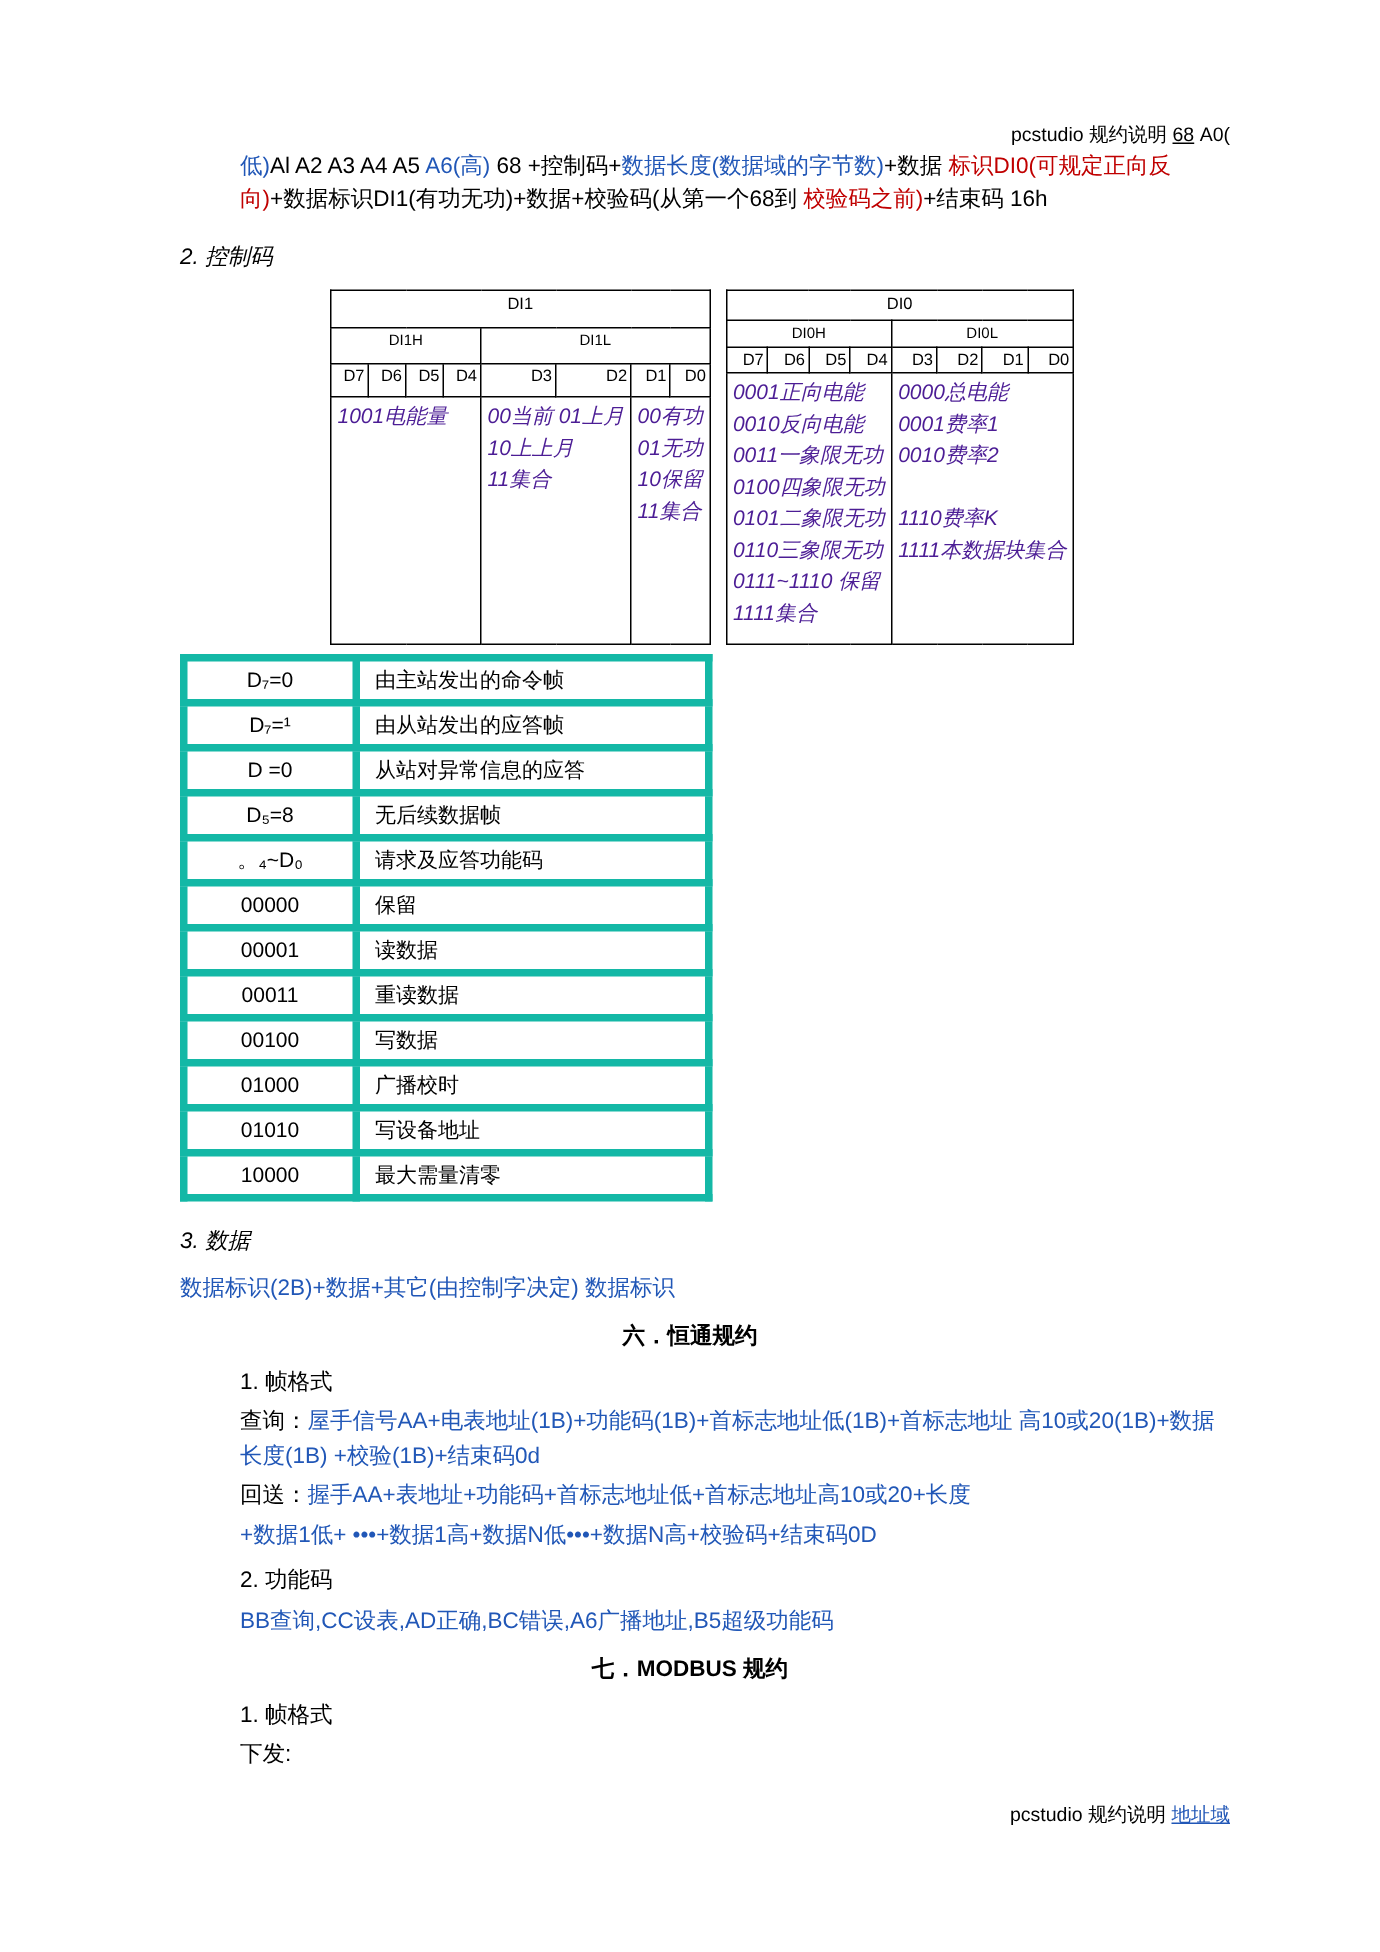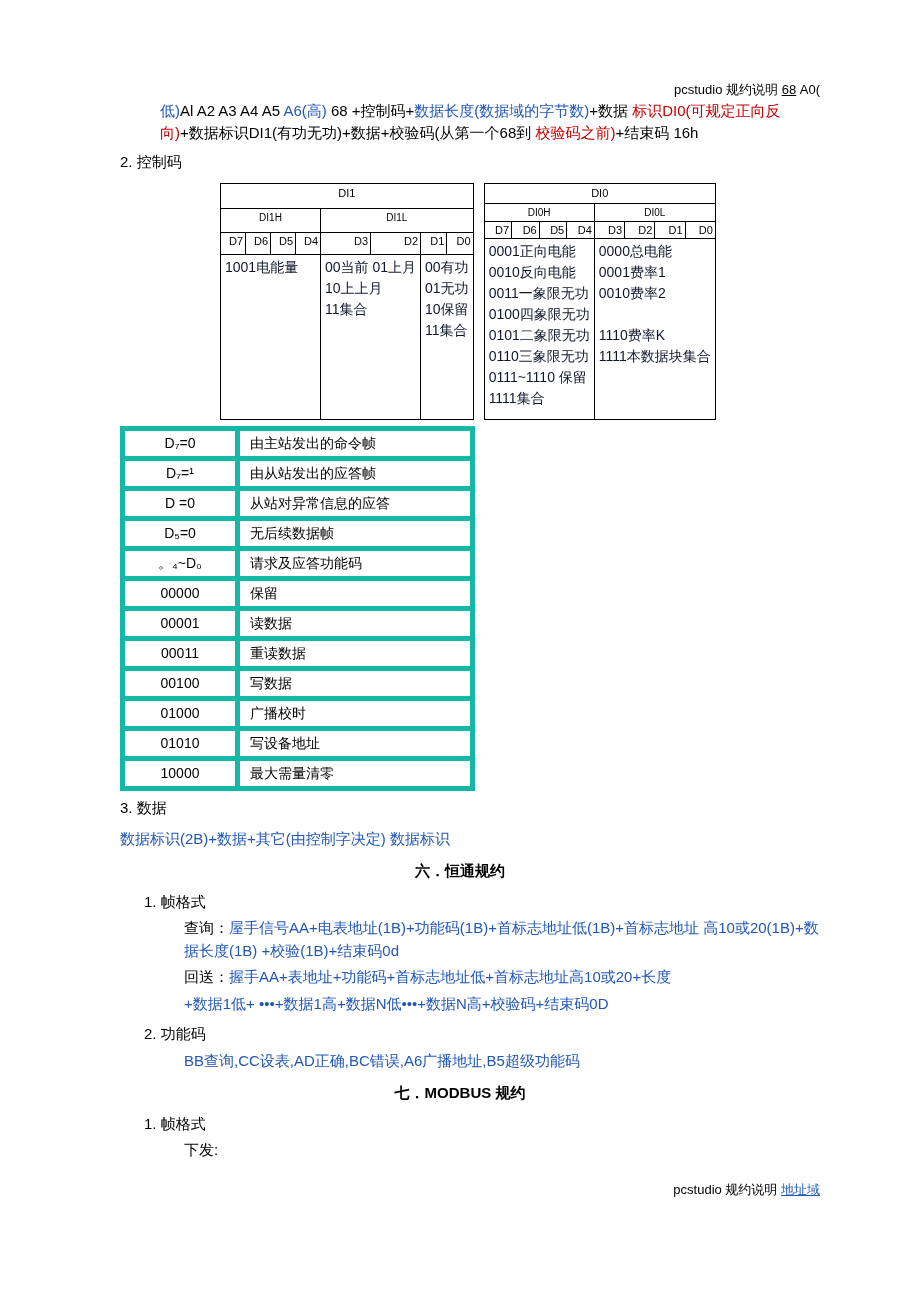--- a/index.html
+++ b/index.html
@@ -12,44 +12,44 @@
   padding: 80px 100px 40px 100px;
   width: 920px;
   box-sizing: border-box;
 }
 .header-right {
   text-align: right;
   font-size: 13px;
 }
 .header-right .blue { color: #000000; }
 .indent1 { margin-left: 60px; }
-.section-num { margin-left: 20px; margin-top: 6px; margin-bottom: 8px; }
+.section-num { margin-left: 20px; margin-top: 16px; margin-bottom: 8px; font-style: italic; }
 .blue { color: #2157b7; }
 .red { color: #c00000; }
 
 
 .di-tables { display: flex; gap: 10px; margin: 10px 0 0 120px; }
 .di-table { border-collapse: collapse; font-size: 13px; }
 .di-table td, .di-table th { border: 1px solid #000; padding: 1px 4px; vertical-align: top; }
 .di-table .hdr { text-align: center; font-size: 11px; }
 .di-table .sub { font-size: 10px; }
-.di-table .body { color: #0f172a; font-size: 14px; }
+.di-table .body { color: #4c1d95; font-size: 14px; font-style: italic; }
 .di-table td.body { padding: 2px 4px 40px 4px; }
 .di0 td.body { padding: 2px 4px 10px 4px; }
 .dcells td { text-align:right; font-size:11px; padding:0 2px; min-width: 20px; }
 
 
 .ctrl-table { border-collapse: collapse; margin-top: 6px; margin-left: 20px; font-size: 14px; }
 .ctrl-table td { border: 5px solid #14b8a6; padding: 2px 10px; }
 .ctrl-table td:first-child { text-align: center; width: 90px; }
 .ctrl-table td:last-child { width: 210px; }
 
 .heading { font-weight: bold; margin-top: 10px; text-align: center; }
-.sub-item { margin-left: 44px; margin-top: 8px; }
-.sub-text { margin-left: 84px; margin-top: 4px; }
+.sub-item { margin-left: 60px; margin-top: 8px; }
+.sub-text { margin-left: 60px; margin-top: 4px; }
 .footer-right { text-align: right; font-size: 13px; margin-top: 18px;}
 .footer-right .u { text-decoration: underline; }
 </style>
 </head>
 <body>
 
 <div class="header-right">
   <span>pcstudio 规约说明</span>
   <span class="u" style="text-decoration:underline">68</span>
   <span class="blue">A0(</span>
@@ -143,21 +143,21 @@
       </tr>
       <tr>
         <td>D₇=¹</td>
         <td>由从站发出的应答帧</td>
       </tr>
       <tr>
         <td>D =0</td>
         <td>从站对异常信息的应答</td>
       </tr>
       <tr>
-        <td>D₅=0</td>
+        <td>D₅=8</td>
         <td>无后续数据帧</td>
       </tr>
       <tr>
         <td>。₄~D₀</td>
         <td>请求及应答功能码</td>
       </tr>
       <tr>
         <td>00000</td>
         <td>保留</td>
       </tr>

